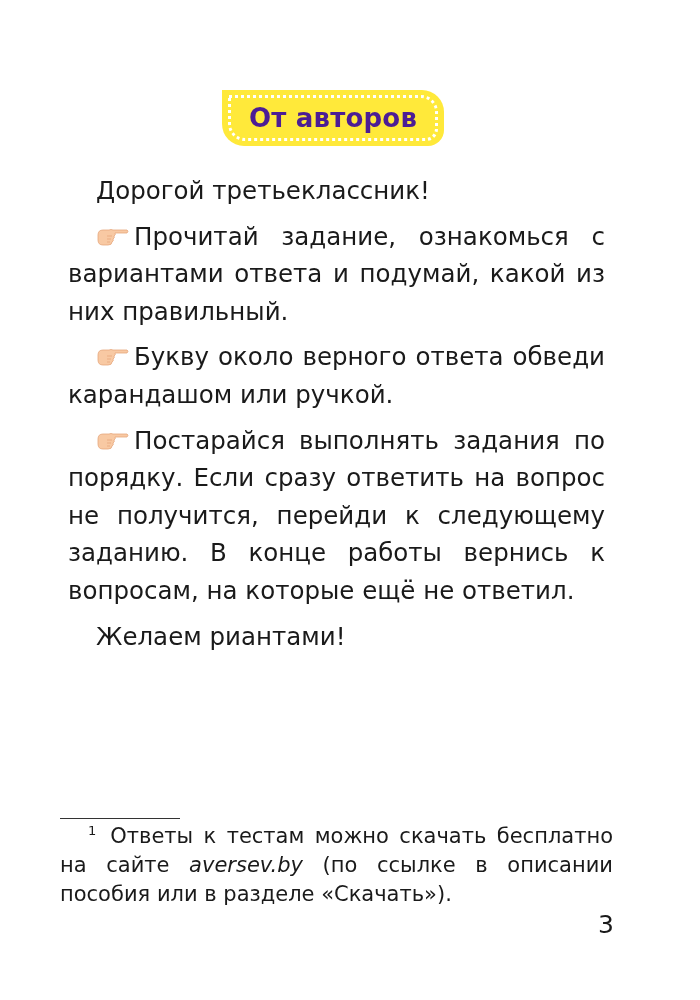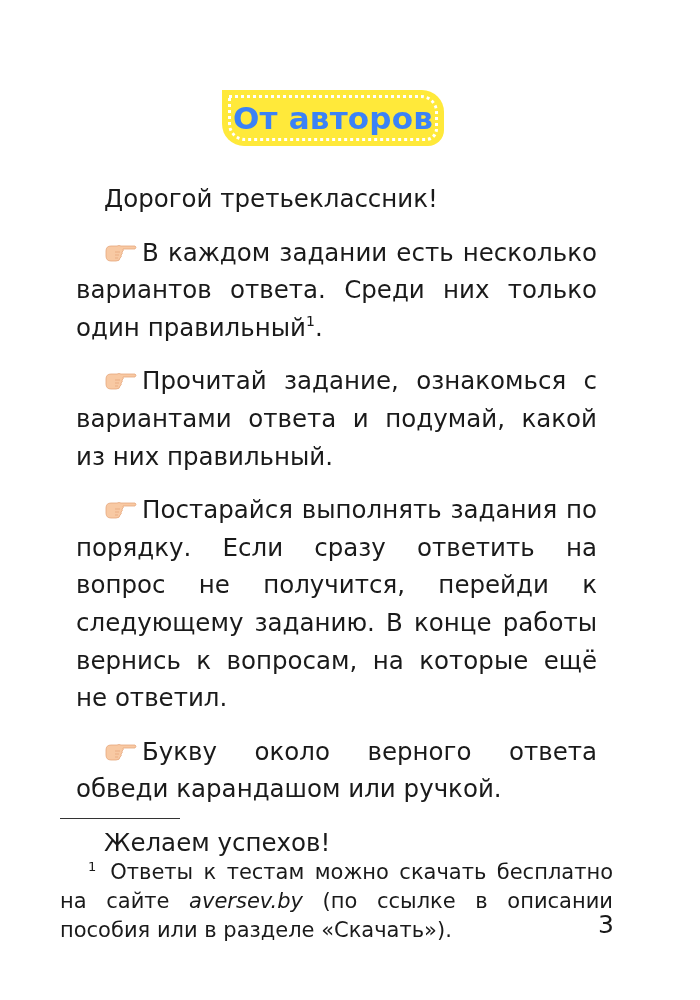--- a/index.html
+++ b/index.html
@@ -19,40 +19,40 @@
   }
   .title-dots {
     position: absolute; left: 6px; top: 5px; right: 6px; bottom: 5px;
     border: 3px dotted #ffffff;
     border-radius: 0 17px 12px 17px;
   }
   .title-text {
     position: absolute; inset: 0;
     display: flex; align-items: center; justify-content: center;
     font-family: "DejaVu Sans", sans-serif; font-weight: bold;
-    font-size: 31px; color: #3b82f6; letter-spacing: 0.2px; border-radius: 26px;
+    font-size: 26px; color: #4c1d95; letter-spacing: 0.2px; border-radius: 26px;
   }
   .body-text {
     position: absolute; left: 60px; top: 164px; width: 553px;
     font-size: 24.5px; line-height: 37.6px;
     text-align: justify; hyphens: manual;
   }
-  .body-text p { margin: 16px; text-indent: 28px; }
+  .body-text p { margin: 8px; text-indent: 28px; }
   .hand {
     display: inline-block; width: 34px; height: 22px;
     vertical-align: -3px; margin-right: 4px;
   }
   sup.fn { font-size: 14px; line-height: 0; vertical-align: 10px; }
   .rule {
     position: absolute; left: 60px; top: 818px; width: 120px; height: 0;
     border-top: 1.3px solid #333;
   }
   .footnote {
     position: absolute; left: 60px; top: 822px; width: 553px;
-    font-size: 21px; line-height: 29px; text-align: justify; margin-top: 36px;
+    font-size: 21px; line-height: 29px; text-align: justify;
   }
   .footnote .fnmark { font-size: 13px; vertical-align: 8px; line-height: 0; margin-left: 28px; margin-right: 14px; }
   .footnote em { font-style: italic; }
   .page-num {
     position: absolute; right: 86px; top: 910px;
     font-size: 25px;
   }
 </style>
 </head>
 <body>
@@ -61,33 +61,29 @@
   <div class="title-box"></div>
   <div class="title-dots"></div>
   <div class="title-text">От авторов</div>
 </div>
 
 <div class="body-text">
   <p><span>Дорогой третьеклассник!</span></p>
   <p><svg class="hand" viewBox="0 0 34 22">
         <path d="M2 9 Q2 4 7 4 L13 4 Q15 3 17 4 L31 4 Q33 5 31 7 L19 7 Q20 9 18 10 Q19 12 17 13 Q18 15 16 16 Q16 19 12 19 L7 19 Q2 19 2 14 Z" fill="#f8c9a3" stroke="#e6a77c" stroke-width="0.8"></path>
         <path d="M11 10 L16 10 M11 13 L15 13 M11 16 L14 16" stroke="#e6a77c" stroke-width="0.8" fill="none"></path>
-      </svg><span>В каждом задании есть несколько ва­риантов ответа. Среди них только один пра­вильный</span><sup class="fn">1</sup><span>.</span></p>
-  <p><svg class="hand" viewBox="0 0 34 22">
-        <path d="M2 9 Q2 4 7 4 L13 4 Q15 3 17 4 L31 4 Q33 5 31 7 L19 7 Q20 9 18 10 Q19 12 17 13 Q18 15 16 16 Q16 19 12 19 L7 19 Q2 19 2 14 Z" fill="#f8c9a3" stroke="#e6a77c" stroke-width="0.8"></path>
-        <path d="M11 10 L16 10 M11 13 L15 13 M11 16 L14 16" stroke="#e6a77c" stroke-width="0.8" fill="none"></path>
       </svg><span>Прочитай задание, ознакомься с ва­риантами ответа и подумай, какой из них правильный.</span></p>
   <p><svg class="hand" viewBox="0 0 34 22">
         <path d="M2 9 Q2 4 7 4 L13 4 Q15 3 17 4 L31 4 Q33 5 31 7 L19 7 Q20 9 18 10 Q19 12 17 13 Q18 15 16 16 Q16 19 12 19 L7 19 Q2 19 2 14 Z" fill="#f8c9a3" stroke="#e6a77c" stroke-width="0.8"></path>
         <path d="M11 10 L16 10 M11 13 L15 13 M11 16 L14 16" stroke="#e6a77c" stroke-width="0.8" fill="none"></path>
-      </svg><span>Постарайся выполнять задания по по­рядку. Если сразу ответить на вопрос не полу­чится, перейди к следующему заданию. В кон­це работы вернись к вопросам, на которые ещё не ответил.</span></p>
+      </svg><span>Букву около верного ответа обведи карандашом или ручкой.</span></p>
   <p><svg class="hand" viewBox="0 0 34 22">
         <path d="M2 9 Q2 4 7 4 L13 4 Q15 3 17 4 L31 4 Q33 5 31 7 L19 7 Q20 9 18 10 Q19 12 17 13 Q18 15 16 16 Q16 19 12 19 L7 19 Q2 19 2 14 Z" fill="#f8c9a3" stroke="#e6a77c" stroke-width="0.8"></path>
         <path d="M11 10 L16 10 M11 13 L15 13 M11 16 L14 16" stroke="#e6a77c" stroke-width="0.8" fill="none"></path>
-      </svg><span>Букву около верного ответа обведи карандашом или ручкой.</span></p>
-  <p><span>Желаем успехов!</span></p>
+      </svg><span>Постарайся выполнять задания по по­рядку. Если сразу ответить на вопрос не полу­чится, перейди к следующему заданию. В кон­це работы вернись к вопросам, на которые ещё не ответил.</span></p>
+  <p><span>Желаем риантами!</span></p>
 </div>
 
 <div class="rule"></div>
 
 <div class="footnote"><span class="fnmark">1</span><span>Ответы к тестам можно скачать бесплатно на сайте </span><em>aversev.by</em><span> (по ссылке в описании пособия или в разделе «Скачать»).</span></div>
 
 <div class="page-num">3</div>
 
 </body></html>

